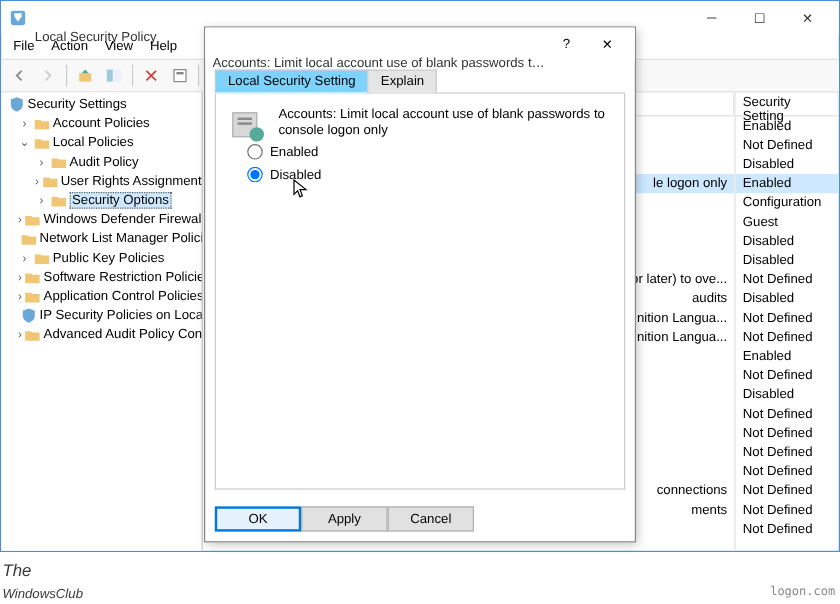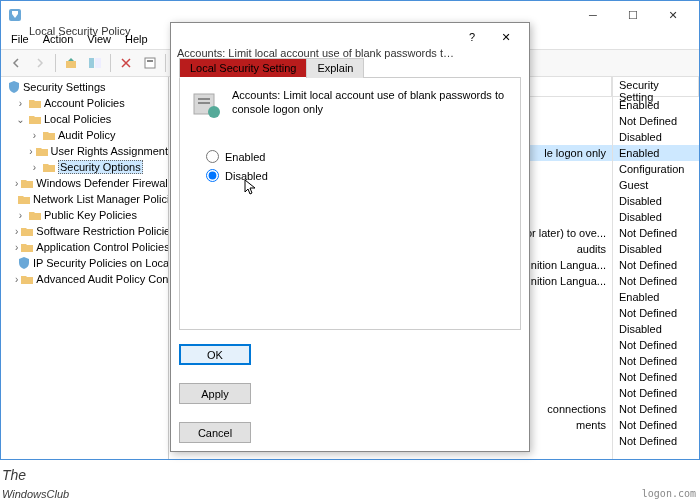--- a/index.html
+++ b/index.html
@@ -39,32 +39,32 @@
 
 
 .dialog { position: absolute; left: 170px; top: 22px; width: 360px; height: 430px; background: #fff; border: 1px solid #888; box-shadow: 2px 2px 8px rgba(0,0,0,0.25); display: flex; flex-direction: column; }
 .dialog .title-bar { border-bottom: none; }
 .dialog .title-bar .title { overflow: hidden; text-overflow: ellipsis; white-space: nowrap; }
 .dialog .help-close { display: flex; }
 .dialog .help-close div { width: 34px; height: 24px; display: flex; align-items: center; justify-content: center; }
 .dialog-body { flex: 1; padding: 6px 8px; display: flex; flex-direction: column; }
 .tabs { display: flex; border-bottom: 1px solid #ccc; }
 .tab { padding: 3px 10px; border: 1px solid #ccc; border-bottom: none; background: #fff; margin-right: -1px; position: relative; top: 1px; }
-.tab.active { background: #b91c1c; border-bottom: 1px solid #fff; }
+.tab.active { background: #7dd3fc; border-bottom: 1px solid #fff; }
 .tab:not(.active) { background: #e5e5e5; }
 .tab-content { border: 1px solid #ccc; border-top: none; flex: 1; padding: 10px; }
-.policy-header { display: flex; gap: 10px; margin-bottom: 30px; }
+.policy-header { display: flex; gap: 10px; }
 .policy-icon { width: 32px; height: 32px; flex-shrink: 0; }
 .policy-desc { line-height: 1.3; }
 .radio-group { margin-left: 16px; }
 .radio-row { display: flex; align-items: center; margin-bottom: 6px; position: relative; }
 .radio-row input { margin-right: 6px; }
 .cursor { position: absolute; left: 38px; top: 10px; width: 14px; height: 18px; }
 
-.dialog-buttons { display: flex; gap: 18px; padding: 8px; flex-direction: column; }
+.dialog-buttons { display: flex; gap: 0; padding: 8px; }
 .dialog-buttons button { width: 72px; height: 21px; border: 1px solid #adadad; background: #e1e1e1; font-size: 11px; }
 .dialog-buttons button.default { border: 2px solid #0078d7; background: #e5f1fb; }
 
 
 .watermark { position: absolute; left: 2px; bottom: 2px; font-size: 18px; color: #3a3a3a; font-style: italic; font-family: Georgia, serif; line-height: 1; }
 .watermark .the { font-size: 14px; text-align: center; }
 .wsxdn { position: absolute; right: 4px; bottom: 4px; font-size: 10px; color: #888; font-family: monospace; }
 </style>
 </head>
 <body>

